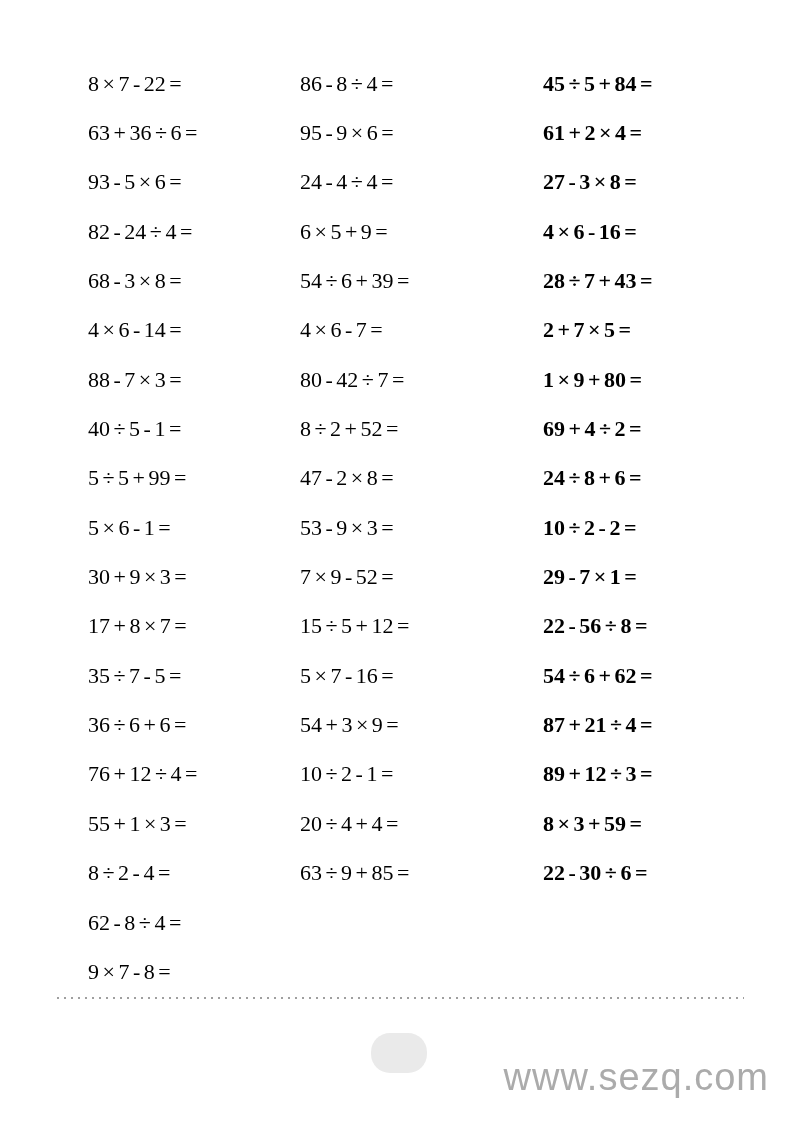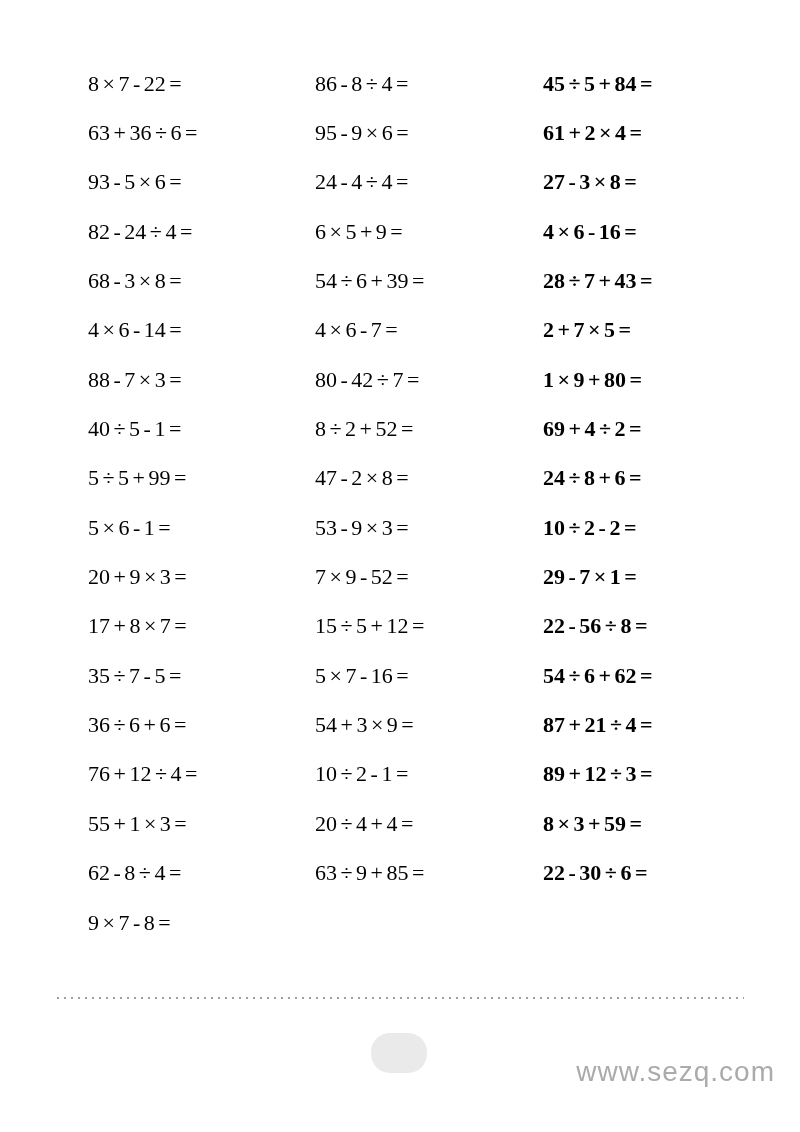--- a/index.html
+++ b/index.html
@@ -19,21 +19,21 @@
     overflow: hidden;
     font-family: "Liberation Serif", "DejaVu Serif", serif;
   }
   .col {
     position: absolute;
     top: 59px;
     display: flex;
     flex-direction: column;
   }
   .col-1 { left: 88px; }
-  .col-2 { left: 315px; }
+  .col-2 { left: 300px; }
   .col-3 { left: 543px; font-weight: bold; }
   .problem {
     height: 49.35px;
     display: flex;
     align-items: center;
     font-size: 22px;
     color: var(--text);
     word-spacing: -2px;
     white-space: nowrap;
   }
@@ -49,24 +49,24 @@
     position: absolute;
     left: 371px;
     top: 1033px;
     width: 56px;
     height: 40px;
     background: var(--blob);
     border-radius: 19px;
   }
   .watermark {
     position: absolute;
-    right: 25px;
+    right: 31px;
     top: 1058px;
     font-family: "Liberation Sans", "DejaVu Sans", sans-serif;
-    font-size: 28px;
+    font-size: 38px;
     line-height: 1;
     letter-spacing: 1px;
     color: var(--wm);
   }
 </style>
 </head>
 <body>
 
 <div class="page">
 
@@ -74,26 +74,27 @@
     <div class="problem">8 × 7 - 22 =</div>
     <div class="problem">63 + 36 ÷ 6 =</div>
     <div class="problem">93 - 5 × 6 =</div>
     <div class="problem">82 - 24 ÷ 4 =</div>
     <div class="problem">68 - 3 × 8 =</div>
     <div class="problem">4 × 6 - 14 =</div>
     <div class="problem">88 - 7 × 3 =</div>
     <div class="problem">40 ÷ 5 - 1 =</div>
     <div class="problem">5 ÷ 5 + 99 =</div>
     <div class="problem">5 × 6 - 1 =</div>
-    <div class="problem">20 + 9 × 3 =</div>
+    <div class="problem">30 + 9 × 3 =</div>
     <div class="problem">17 + 8 × 7 =</div>
     <div class="problem">35 ÷ 7 - 5 =</div>
     <div class="problem">36 ÷ 6 + 6 =</div>
     <div class="problem">76 + 12 ÷ 4 =</div>
     <div class="problem">55 + 1 × 3 =</div>
+    <div class="problem">8 ÷ 2 - 4 =</div>
     <div class="problem">62 - 8 ÷ 4 =</div>
     <div class="problem">9 × 7 - 8 =</div>
   </div>
 
   <div class="col col-2">
     <div class="problem">86 - 8 ÷ 4 =</div>
     <div class="problem">95 - 9 × 6 =</div>
     <div class="problem">24 - 4 ÷ 4 =</div>
     <div class="problem">6 × 5 + 9 =</div>
     <div class="problem">54 ÷ 6 + 39 =</div>

